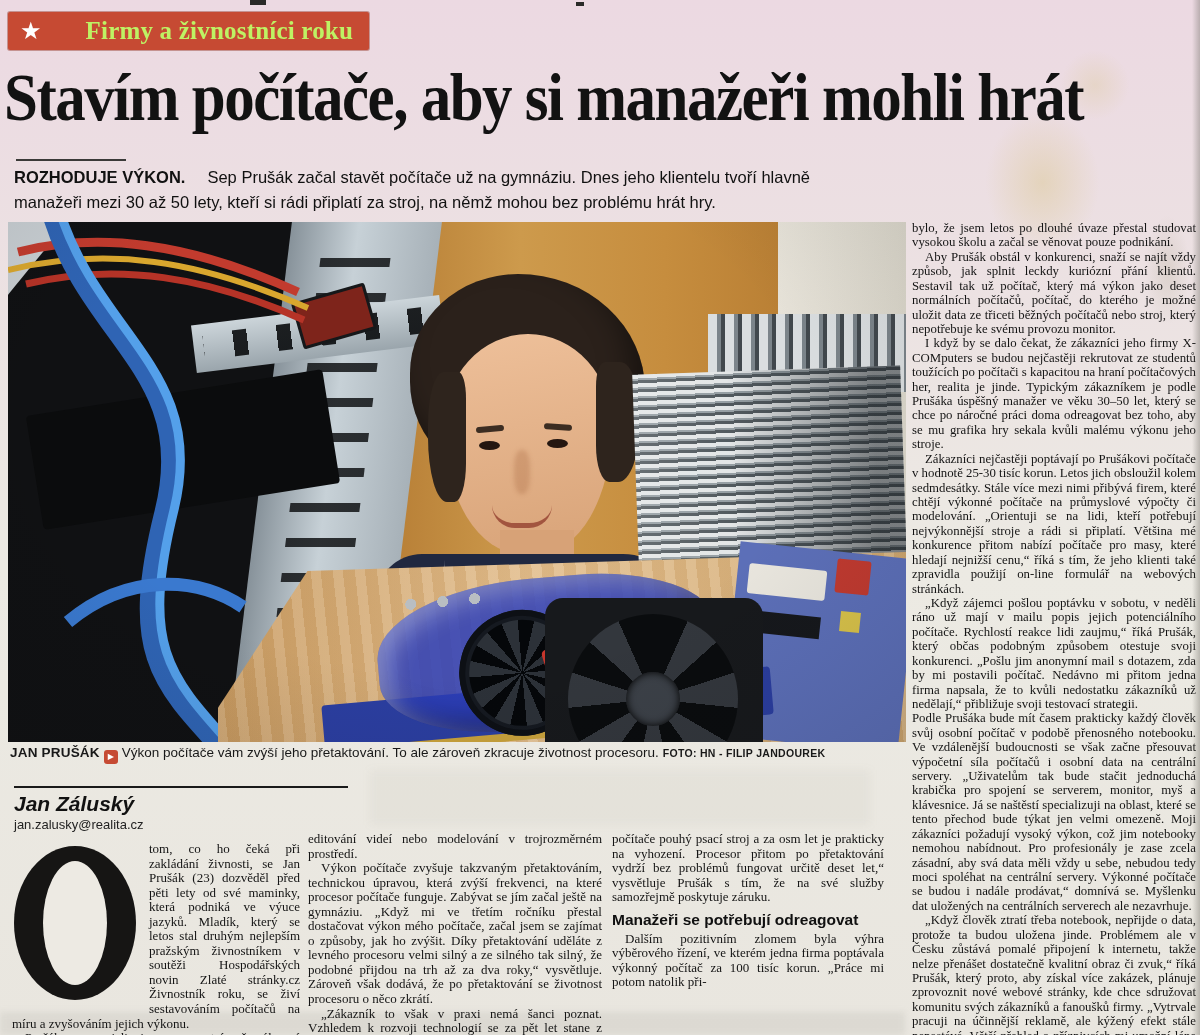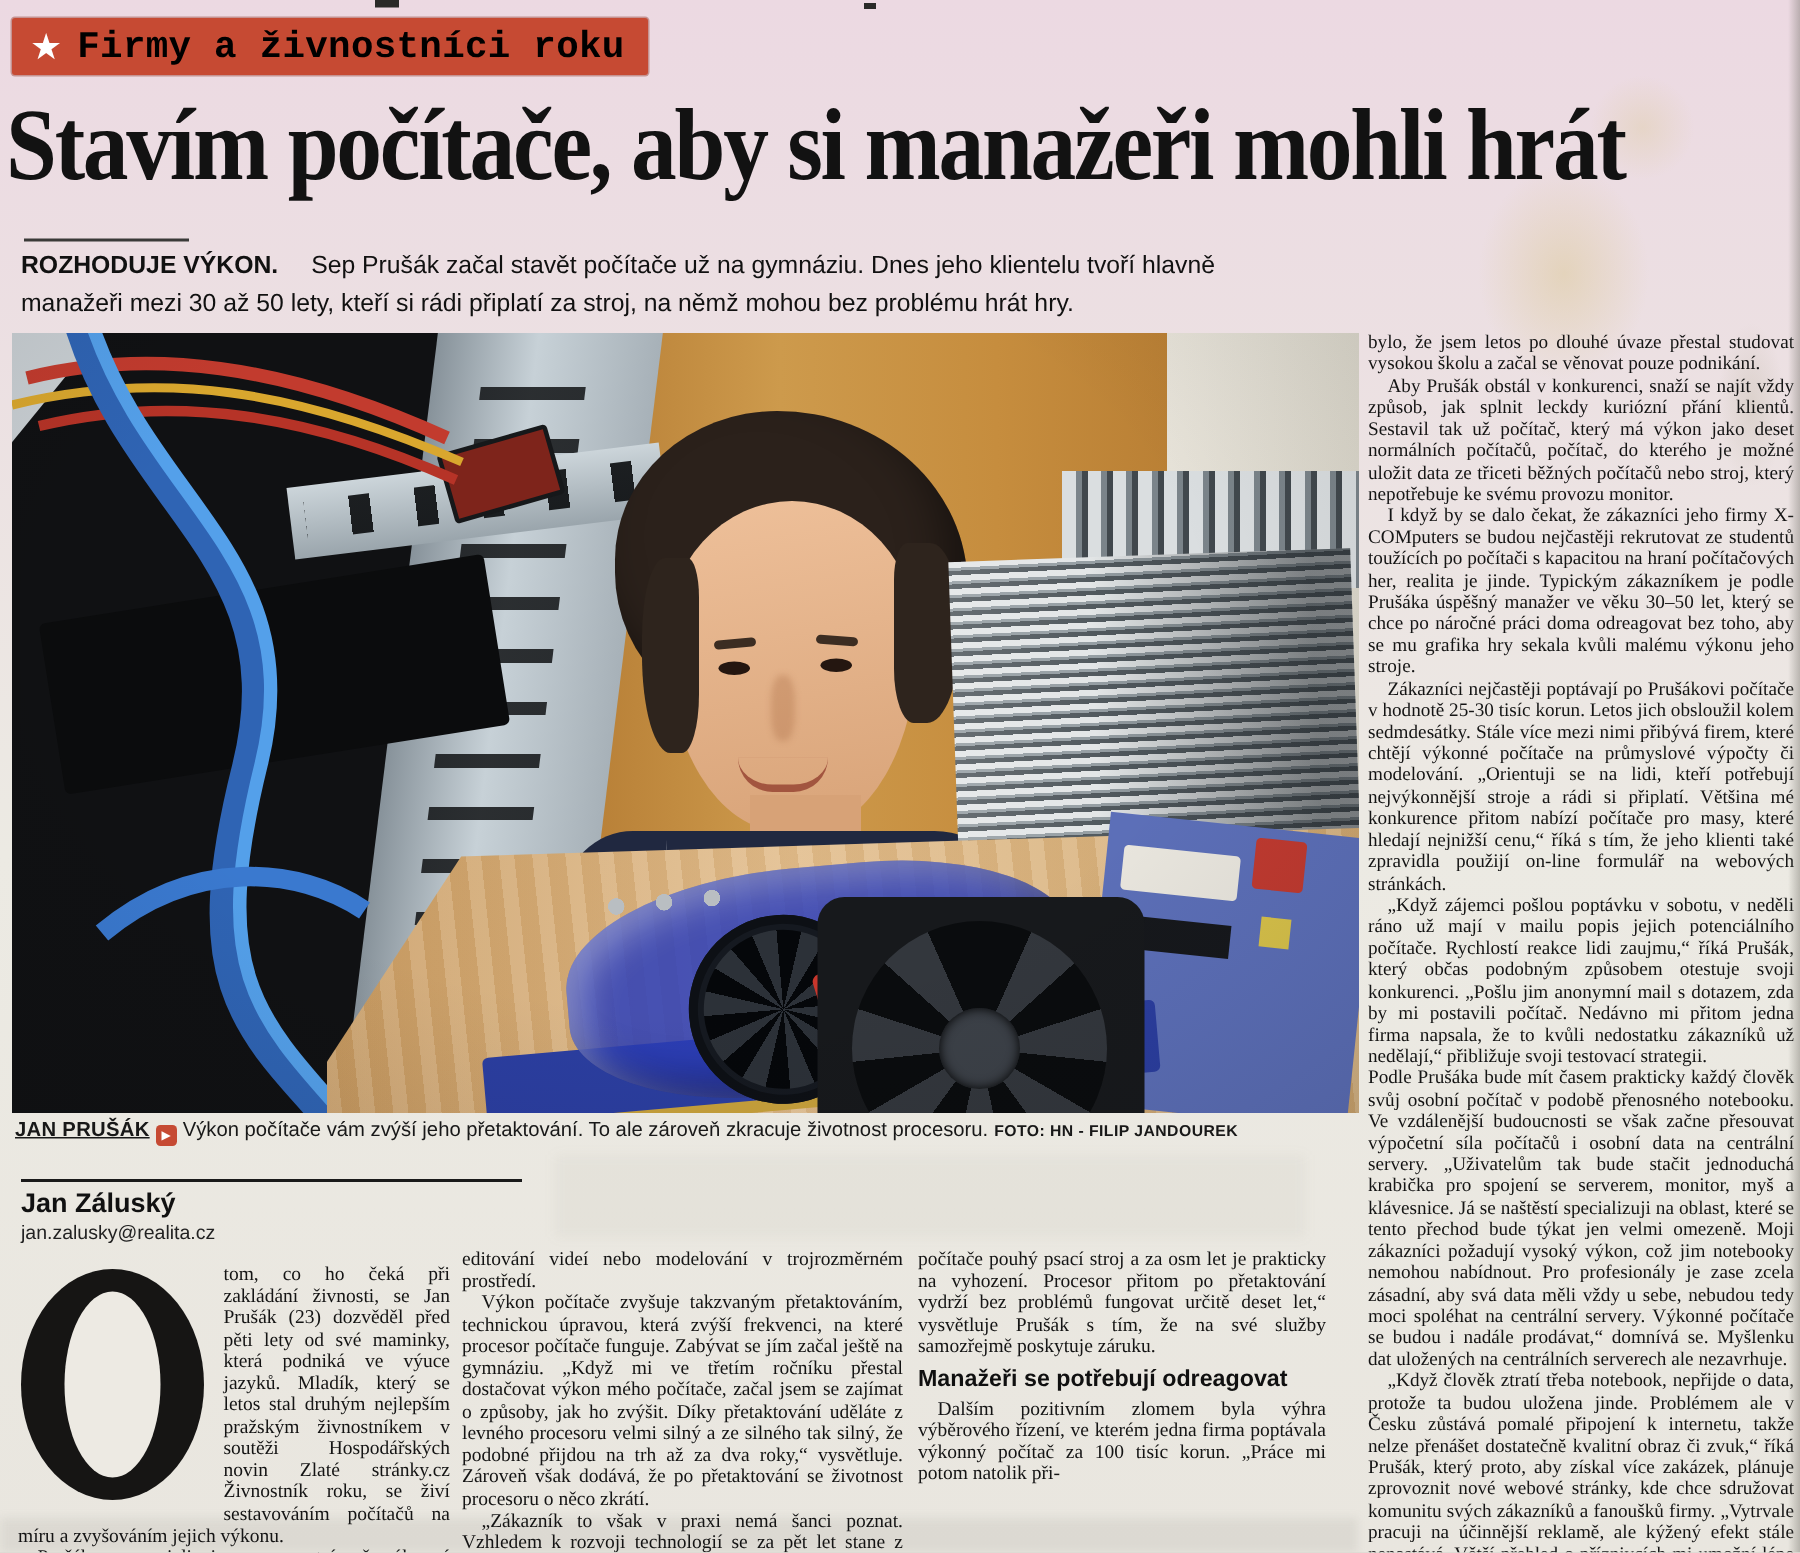--- a/index.html
+++ b/index.html
@@ -15,21 +15,21 @@
   .speck{position:absolute;background:#2a2a28;}
   .speck1{left:250px;top:0;width:16px;height:5px;}
   .speck2{left:576px;top:2px;width:8px;height:4px;}
   .foot-shade{position:absolute;left:0;top:1012px;width:905px;height:23px;background:rgba(150,148,138,.15);filter:blur(3px);}
   .gap-smudge{position:absolute;left:370px;top:770px;width:500px;height:55px;background:rgba(120,115,100,.05);filter:blur(4px);}
 
   
   .kicker{position:absolute;left:8px;top:12px;height:38px;padding:0 16px 0 12px;background:#c64a33;
           display:flex;align-items:center;gap:10px;border-radius:2px;box-shadow:0 0 0 1px rgba(140,40,25,.4);}
   .kicker .star{color:#fff;font-size:24px;line-height:1;font-family:"DejaVu Sans",sans-serif;}
-  .kicker-label{color:#000000;font-family:Liberation Mono, monospace;font-weight:bold;font-size:25px;letter-spacing:.2px;}
+  .kicker-label{color:#bef264;font-family:Liberation Serif, serif;font-weight:bold;font-size:25px;letter-spacing:.2px;margin-left:34px;}
 
   
   .headline{position:absolute;left:4px;top:52px;margin:0;width:1196px;white-space:nowrap;
             font-family:"Liberation Serif",serif;font-weight:bold;font-size:61px;line-height:1.35;
             letter-spacing:-1.5px;color:#121212;transform:scaleY(1.12);transform-origin:left top;}
 
   
   .lead-rule{position:absolute;left:16px;top:159px;width:110px;height:2px;background:#3a3a38;}
   .lead{position:absolute;left:14px;top:165px;width:845px;margin:0;
         font-family:"Liberation Sans",sans-serif;font-size:16.5px;line-height:25px;color:#111;}
@@ -110,29 +110,29 @@
   .ph-mobo-s4{left:832px;top:390px;width:20px;height:20px;background:#d8c24a;transform:rotate(6deg);}
   .ph-blackfan{left:537px;top:376px;width:218px;height:144px;background:#17191c;border-radius:18px 18px 0 0;}
   .ph-blackfan-blades{left:560px;top:392px;width:170px;height:170px;border-radius:50%;
       background:conic-gradient(#0a0c0e 0 24deg,#33373d 24deg 48deg,#0a0c0e 48deg 72deg,#33373d 72deg 96deg,#0a0c0e 96deg 120deg,#33373d 120deg 144deg,#0a0c0e 144deg 168deg,#33373d 168deg 192deg,#0a0c0e 192deg 216deg,#33373d 216deg 240deg,#0a0c0e 240deg 264deg,#33373d 264deg 288deg,#0a0c0e 288deg 312deg,#33373d 312deg 336deg,#0a0c0e 336deg 360deg);}
   .ph-blackfan-hub{left:618px;top:450px;width:54px;height:54px;border-radius:50%;background:#3c4148;box-shadow:inset 0 0 8px #000;}
   .ph-grain{left:0;top:0;width:898px;height:520px;background:radial-gradient(ellipse at 48% 38%,rgba(255,255,255,0) 55%,rgba(10,10,12,.12));}
 
   
   .caption{position:absolute;left:10px;top:745px;width:888px;font-family:"Liberation Sans",sans-serif;
            font-size:13.5px;color:#181818;white-space:nowrap;}
-  .caption .cap-name{font-weight:bold;letter-spacing:.2px;text-decoration:underline;}
+  .caption .cap-name{font-weight:bold;letter-spacing:.2px;}
   .cap-arrow{display:inline-flex;align-items:center;justify-content:center;width:14px;height:14px;margin:0 4px;
              background:#c64a33;color:#fff;font-size:8px;border-radius:3px;vertical-align:-2px;font-family:"DejaVu Sans",sans-serif;}
   .caption .cap-credit{font-weight:bold;font-size:10.5px;letter-spacing:.3px;margin-left:4px;}
 
   
   .byline{position:absolute;left:14px;top:786px;width:334px;border-top:2px solid #1a1a1a;padding-top:4px;
           font-family:"Liberation Sans",sans-serif;}
-  .byline-name{font-weight:bold;font-size:18px;color:#111;}
+  .byline-name{font-weight:bold;font-size:21px;color:#111;font-style:italic;}
   .byline-email{font-size:13px;color:#222;margin-top:1px;}
 
   
   .col{position:absolute;font-size:13px;line-height:14.55px;text-align:justify;color:#141414;}
   .col p{margin:0;}
   .col p.ind{text-indent:13px;}
   .col1{left:12px;top:842px;width:288px;}
   .col2{left:308px;top:832px;width:294px;}
   .col3{left:612px;top:832px;width:272px;}
   .rightcol{left:912px;top:221px;width:284px;font-size:12.8px;line-height:14.42px;}

